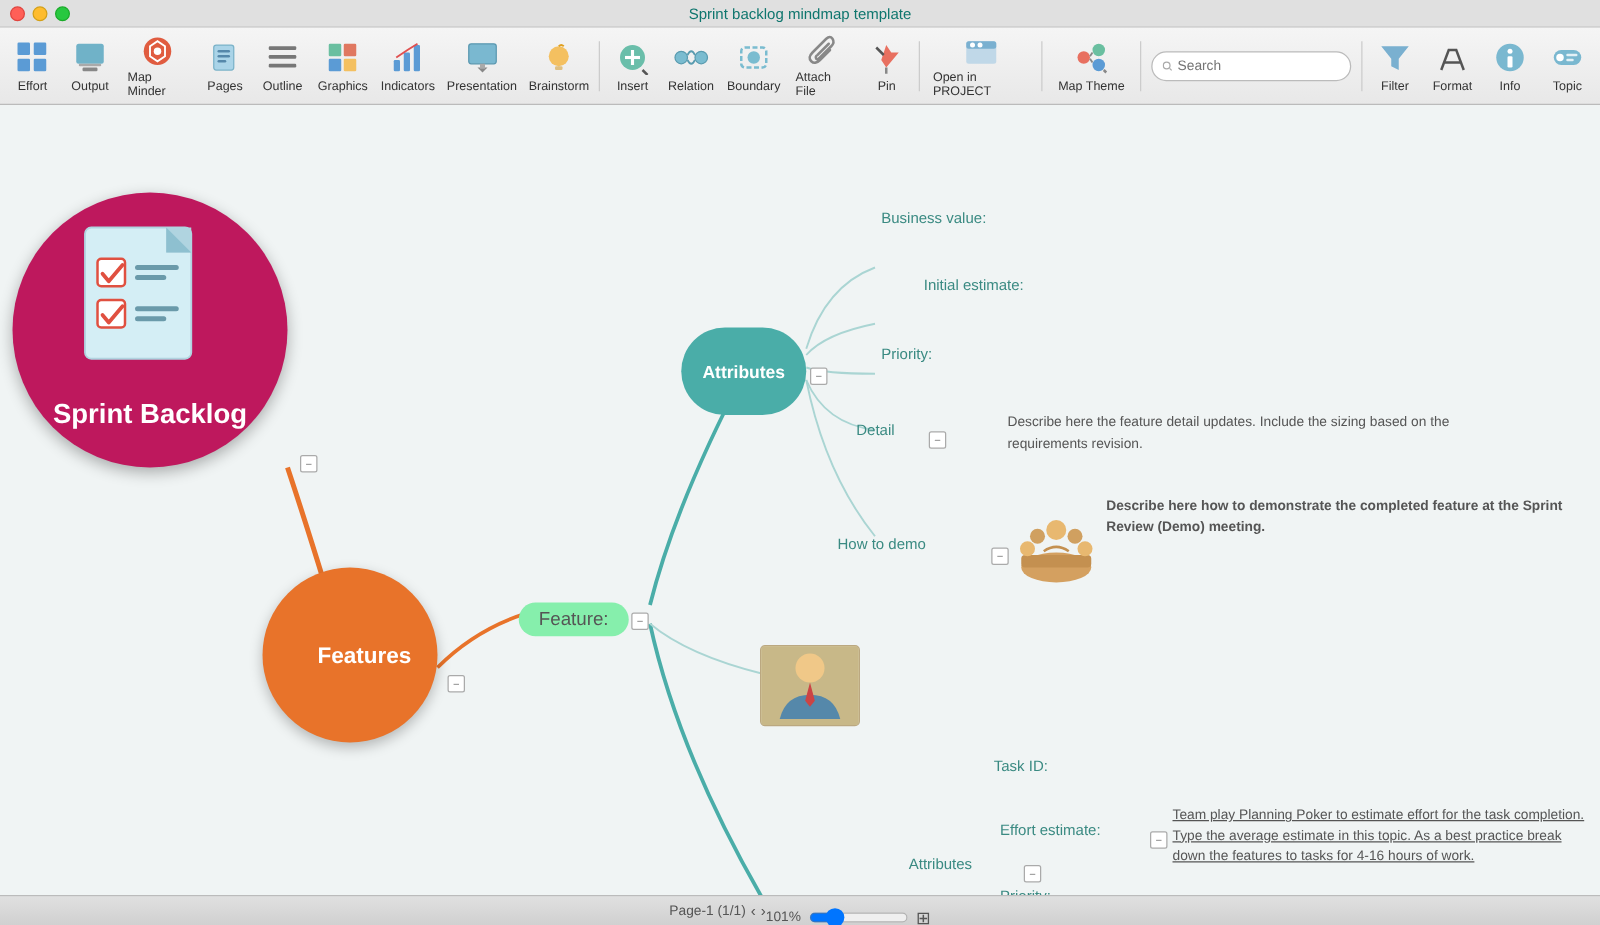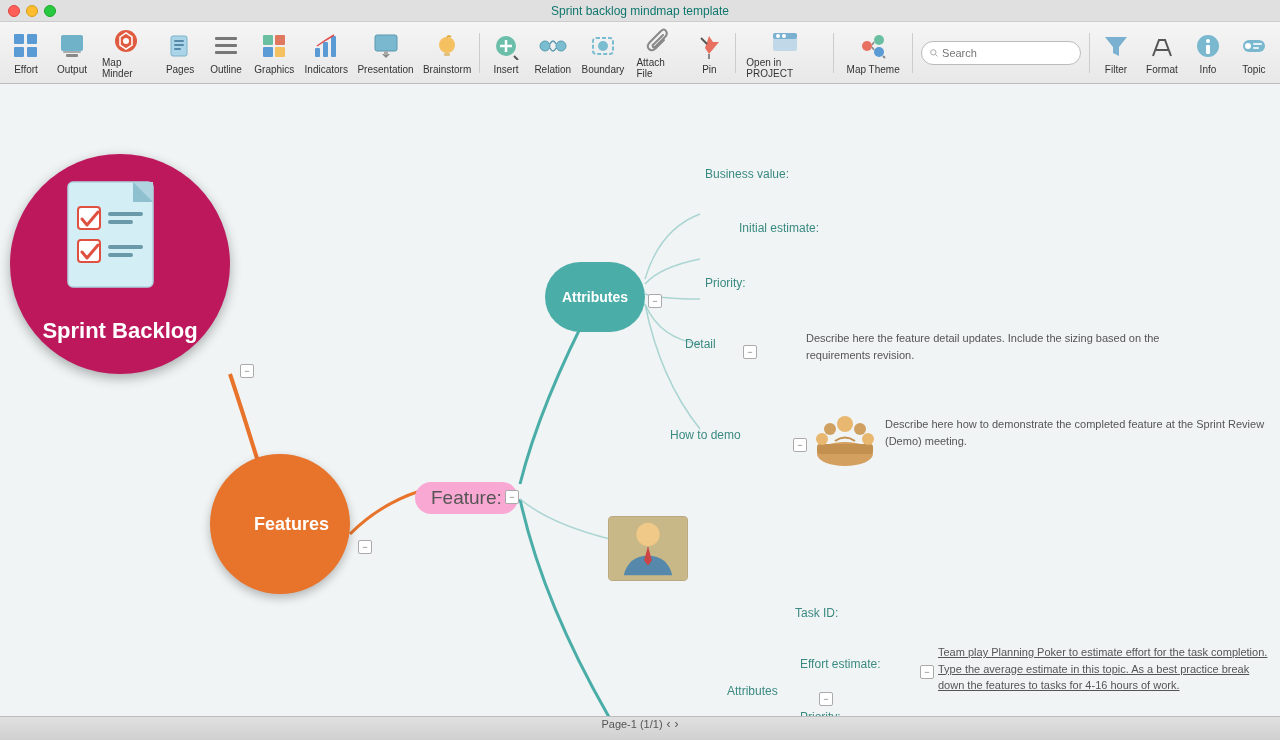--- a/index.html
+++ b/index.html
@@ -92,22 +92,21 @@
       position: absolute;
       bottom: 0; left: 0; right: 0;
       height: 24px;
       background: linear-gradient(to bottom, #e0e0e0, #d0d0d0);
       border-top: 1px solid #bbb;
       display: flex;
       align-items: center;
       padding: 0 8px;
       font-size: 11px;
       color: #555;
-      justify-content: space-between;
-      flex-direction: column;
+      justify-content: center;
     }
     .statusbar-left { display: flex; align-items: center; gap: 4px; }
     .statusbar-right { display: flex; align-items: center; gap: 6px; margin-top: 10px; }
     .statusbar-nav { display: flex; align-items: center; gap: 4px; }
     .nav-arrow { cursor: pointer; font-size: 12px; color: #555; }
 
     
     #canvas {
       position: absolute;
       top: 84px; left: 0; right: 0; bottom: 24px;
@@ -159,24 +158,24 @@
       width: 100px; height: 70px;
       background: #4aada8;
       border-radius: 35px;
       display: flex; align-items: center; justify-content: center;
       left: 545px; top: 180px;
     }
     .node-attributes .label { font-size: 14px; color: white; font-weight: 600; }
 
     .node-feature-item {
       position: absolute;
-      background: #f9a8d4;
+      background: #86efac;
       border-radius: 16px;
       padding: 4px 14px;
-      font-size: 19px;
+      font-size: 15px;
       color: #555;
     }
 
     .text-node {
       position: absolute;
       font-size: 12px;
       color: #3a8a82;
     }
     .text-node-dark {
       position: absolute;
@@ -550,21 +549,21 @@
       <rect x="7" y="45" width="56" height="10" rx="3" fill="#c49050"></rect>
 
       <circle cx="35" cy="25" r="8" fill="#e8b870"></circle>
       <path d="M25 42 Q35 35 45 42" stroke="#c49050" stroke-width="2" fill="none"></path>
       <circle cx="12" cy="40" r="6" fill="#e8b870"></circle>
       <circle cx="58" cy="40" r="6" fill="#e8b870"></circle>
       <circle cx="20" cy="30" r="6" fill="#d0a060"></circle>
       <circle cx="50" cy="30" r="6" fill="#d0a060"></circle>
     </svg>
   </div>
-  <span class="text-node-dark" style="left:885px; top:332px;">Describe here how to demonstrate the
+  <span class="text-node-dark" style="left:885px; top:313px;font-weight:bold;">Describe here how to demonstrate the
 completed feature
 at the Sprint Review (Demo) meeting.</span>
 
   <div style="position:absolute; left:608px; top:432px; width:80px; height:65px; background:#d4c8a0; border-radius:4px; overflow:hidden; border: 1px solid #bba880;">
     <svg viewBox="0 0 80 65" width="80" height="65">
 
       <rect x="0" y="0" width="80" height="65" fill="#c8b888"></rect>
       <circle cx="40" cy="18" r="12" fill="#f0c888"></circle>
       <path d="M15 60 Q20 40 40 40 Q60 40 65 60" fill="#5588aa"></path>
 

